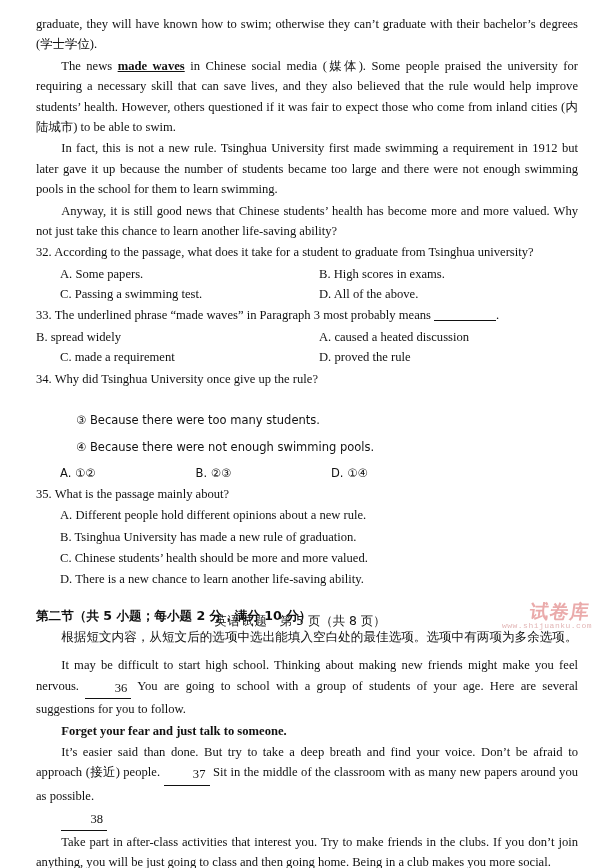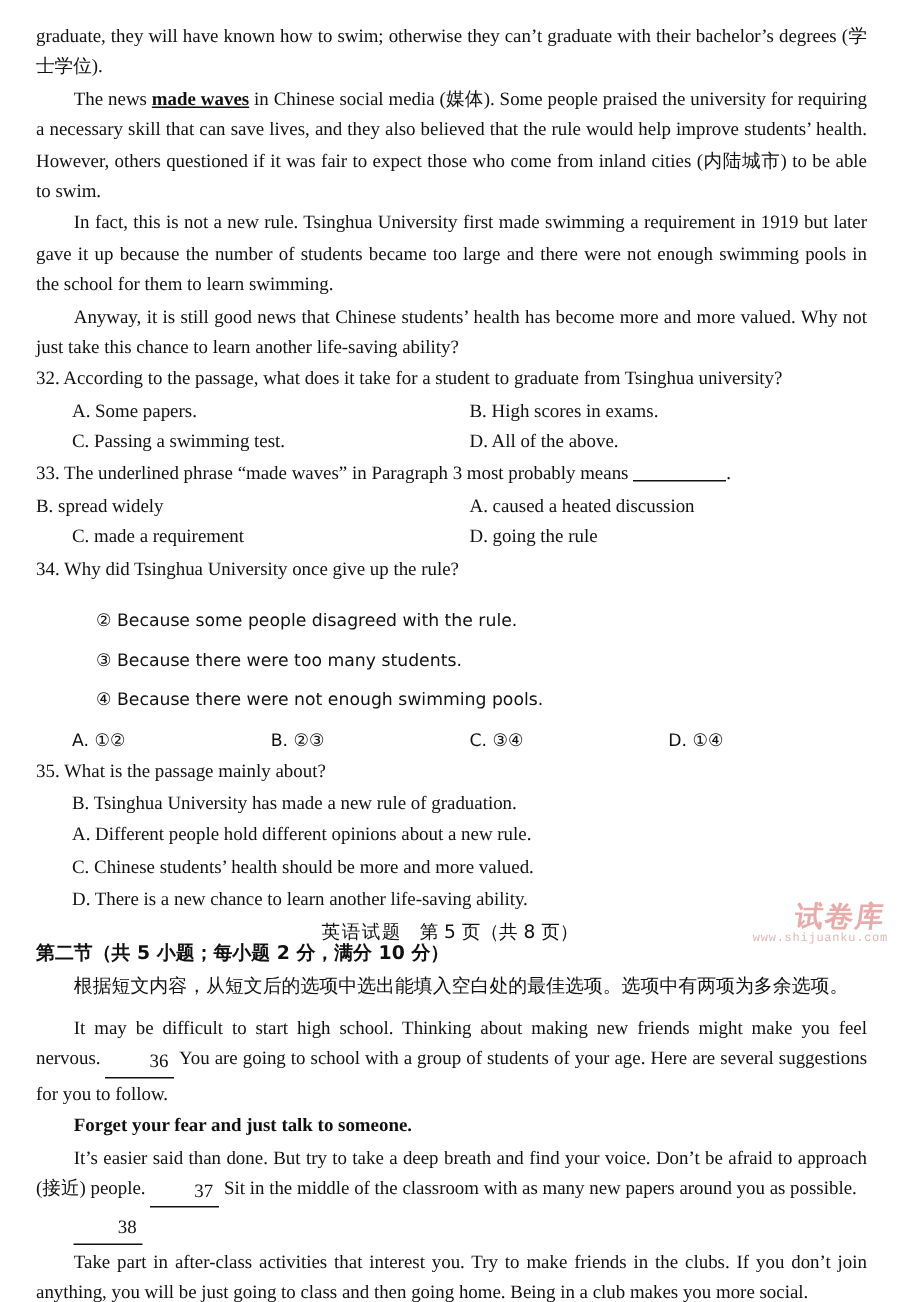--- a/index.html
+++ b/index.html
@@ -12,21 +12,21 @@
     height: 868px;
     font-family: "Liberation Serif", serif;
     color: #111;
     position: relative;
     overflow: hidden;
   }
   .page {
     position: relative;
     width: 600px;
     height: 640px;
-    padding: 14px 22px 0 24px;
+    padding: 14px 22px 0 36px;
     box-sizing: border-box;
     font-size: 12.6px;
     line-height: 1.62;
   }
   p {
     margin: 0 0 1px 0;
     text-align: justify;
     text-justify: inter-word;
   }
   .indent { text-indent: 2em; }
@@ -116,21 +116,21 @@
 <div class="page">
 
   <p>
     <span>graduate, they will have known how to swim; otherwise they can’t graduate with their bachelor’s degrees (</span><span class="cjk">学士学位</span><span>).</span>
   </p>
 
   <p class="indent">
     <span>The news </span><span class="bu">made waves</span><span> in Chinese social media (</span><span class="cjk">媒体</span><span>). Some people praised the university for requiring a necessary skill that can save lives, and they also believed that the rule would help improve students’ health. However, others questioned if it was fair to expect those who come from inland cities (</span><span class="cjk">内陆城市</span><span>) to be able to swim.</span>
   </p>
 
-  <p class="indent">In fact, this is not a new rule. Tsinghua University first made swimming a requirement in 1919 but later gave it up because the number of students became too large and there were not enough swimming pools in the school for them to learn swimming.</p>
+  <p class="indent">In fact, this is not a new rule. Tsinghua University first made swimming a requirement in 1912 but later gave it up because the number of students became too large and there were not enough swimming pools in the school for them to learn swimming.</p>
 
   <p class="indent">Anyway, it is still good news that Chinese students’ health has become more and more valued. Why not just take this chance to learn another life-saving ability?</p>
 
   <p class="numbered">
     <span>32.</span>
     <span>According to the passage, what does it take for a student to graduate from Tsinghua university?</span>
   </p>
   <div class="opt-row">
     <span class="opt-half opt-pad">A. Some papers.</span>
     <span class="opt-half">B. High scores in exams.</span>
@@ -143,48 +143,46 @@
   <p class="numbered">
     <span>33.</span>
     <span>The underlined phrase “made waves” in Paragraph 3 most probably means </span><span class="blank-line"></span><span>.</span>
   </p>
   <div class="opt-row">
     <span class="opt-half">B. spread widely</span>
     <span class="opt-half opt-pad">A. caused a heated discussion</span>
   </div>
   <div class="opt-row">
     <span class="opt-half opt-pad">C. made a requirement</span>
-    <span class="opt-half">D. going the rule</span>
+    <span class="opt-half">D. proved the rule</span>
   </div>
 
   <p class="numbered">
     <span>34.</span>
     <span>Why did Tsinghua University once give up the rule?</span>
   </p>
   <div class="gap-sm"></div>
   <div class="gap-sm"></div>
-  <p class="circ circ-line">② Because some people disagreed with the rule.</p>
   <div class="gap-sm"></div>
   <p class="circ circ-line">③ Because there were too many students.</p>
   <div class="gap-sm"></div>
   <p class="circ circ-line">④ Because there were not enough swimming pools.</p>
   <div class="gap-sm"></div>
   <div class="opt-row circ">
     <span class="opt-quarter opt-pad">A. ①②</span>
     <span class="opt-quarter">B. ②③</span>
-    <span class="opt-quarter">C. ③④</span>
     <span class="opt-quarter">D. ①④</span>
   </div>
 
   <p class="numbered">
     <span>35.</span>
     <span>What is the passage mainly about?</span>
   </p>
+  <p class="opt-pad">A. Different people hold different opinions about a new rule.</p>
   <p class="opt-pad">B. Tsinghua University has made a new rule of graduation.</p>
-  <p class="opt-pad">A. Different people hold different opinions about a new rule.</p>
   <p class="opt-pad">C. Chinese students’ health should be more and more valued.</p>
   <p class="opt-pad">D. There is a new chance to learn another life-saving ability.</p>
 
   <p class="section-head">第二节（共 5 小题；每小题 2 分，满分 10 分）</p>
   <p class="section-body indent">根据短文内容，从短文后的选项中选出能填入空白处的最佳选项。选项中有两项为多余选项。</p>
 
   <div class="gap-sm"></div>
 
   <p class="indent">
     <span>It may be difficult to start high school. Thinking about making new friends might make you feel nervous. </span><span class="blank-short" style="text-align:center">36</span><span>  You are going to school with a group of students of your age. Here are several suggestions for you to follow.</span>

